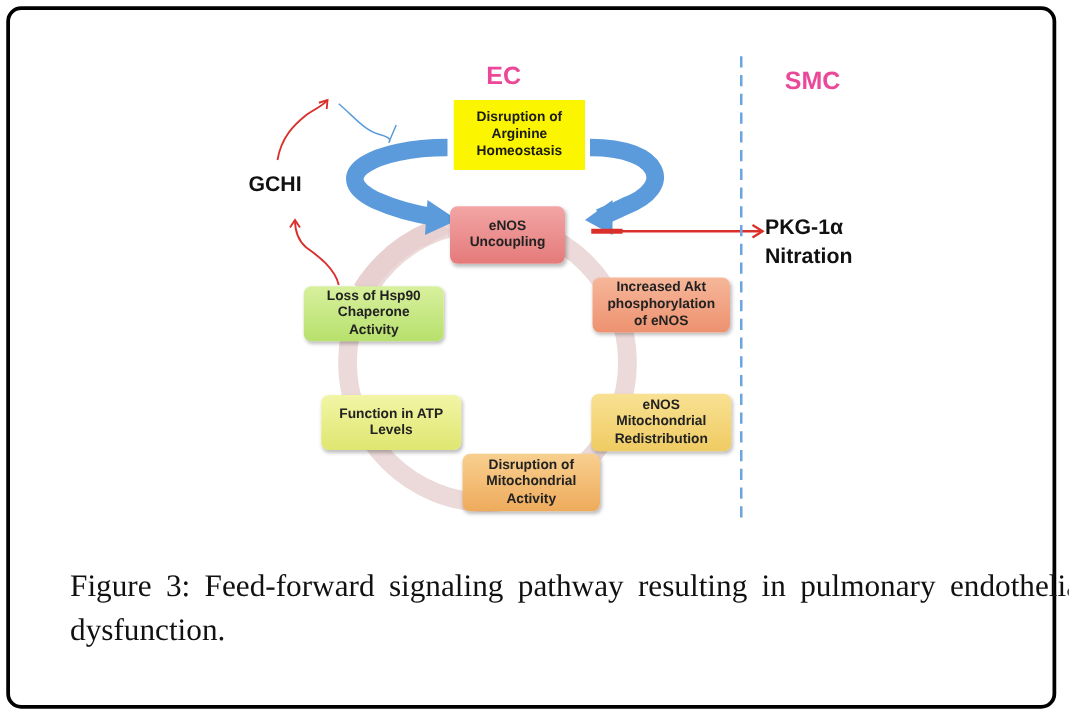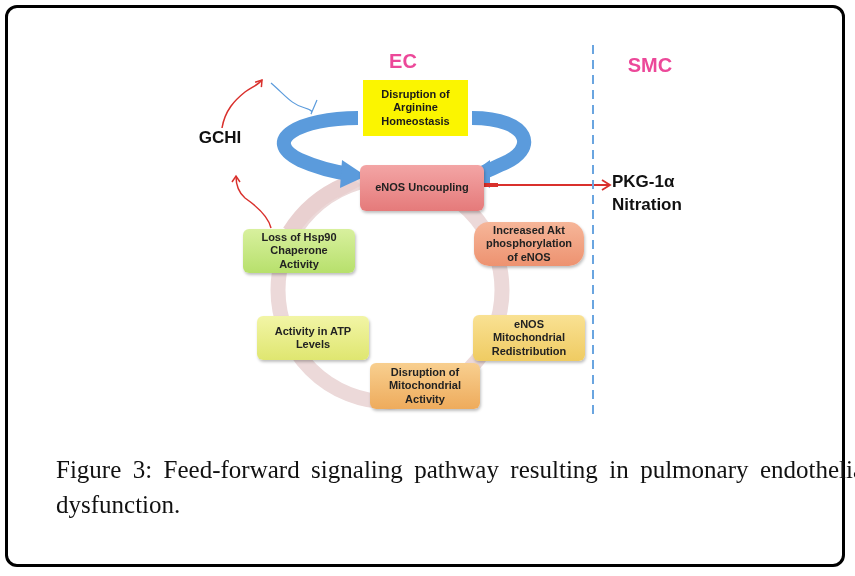--- a/index.html
+++ b/index.html
@@ -60,34 +60,34 @@
 <div class="lbl region" style="left:620px; top:54px; width:60px;">SMC</div>
 
 <div class="box yellow-box" style="left:363px; top:80px; width:105px; height:56px;">
   <div>
     <div>Disruption of</div>
     <div>Arginine</div>
     <div>Homeostasis</div>
   </div>
 </div>
 
-<div class="lbl big" style="left:150px; top:128px; width:140px;">
+<div class="lbl big" style="left:150px; top:138px; width:140px;">
   <div>GCHI</div>
 </div>
 
 <div class="lbl big" style="left:612px; top:172px; width:90px; text-align:left;">
   <div>PKG-1α</div>
   <div style="margin-top:3px;">Nitration</div>
 </div>
 
-<div class="box" style="left:360px; top:165px; width:124px; height:46px; background:linear-gradient(#f3a5a5,#e57a7a);">
+<div class="box" style="left:360px; top:165px; width:92px; height:46px; background:linear-gradient(#f3a5a5,#e57a7a);">
   <div>eNOS Uncoupling</div>
 </div>
 
-<div class="box" style="left:474px; top:222px; width:110px; height:44px; background:linear-gradient(#f6b699,#ed9270);border-radius:15px;">
+<div class="box" style="left:474px; top:222px; width:110px; height:44px; background:linear-gradient(#f6b699,#ed9270);">
   <div>
     <div>Increased Akt</div>
     <div>phosphorylation</div>
     <div>of eNOS</div>
   </div>
 </div>
 
 <div class="box" style="left:473px; top:315px; width:112px; height:46px; background:linear-gradient(#f9e193,#efcb62);">
   <div>
     <div>eNOS</div>
@@ -99,21 +99,21 @@
 <div class="box" style="left:370px; top:363px; width:110px; height:46px; background:linear-gradient(#f8cf8f,#eeab5c);">
   <div>
     <div>Disruption of</div>
     <div>Mitochondrial</div>
     <div>Activity</div>
   </div>
 </div>
 
 <div class="box" style="left:257px; top:316px; width:112px; height:44px; background:linear-gradient(#f2f5a6,#dfe670);">
   <div>
-    <div>Activity in ATP</div>
+    <div>Function in ATP</div>
     <div>Levels</div>
   </div>
 </div>
 
 <div class="box" style="left:243px; top:229px; width:112px; height:44px; background:linear-gradient(#d8f09e,#b7e06c);">
   <div>
     <div>Loss of Hsp90</div>
     <div>Chaperone</div>
     <div>Activity</div>
   </div>

